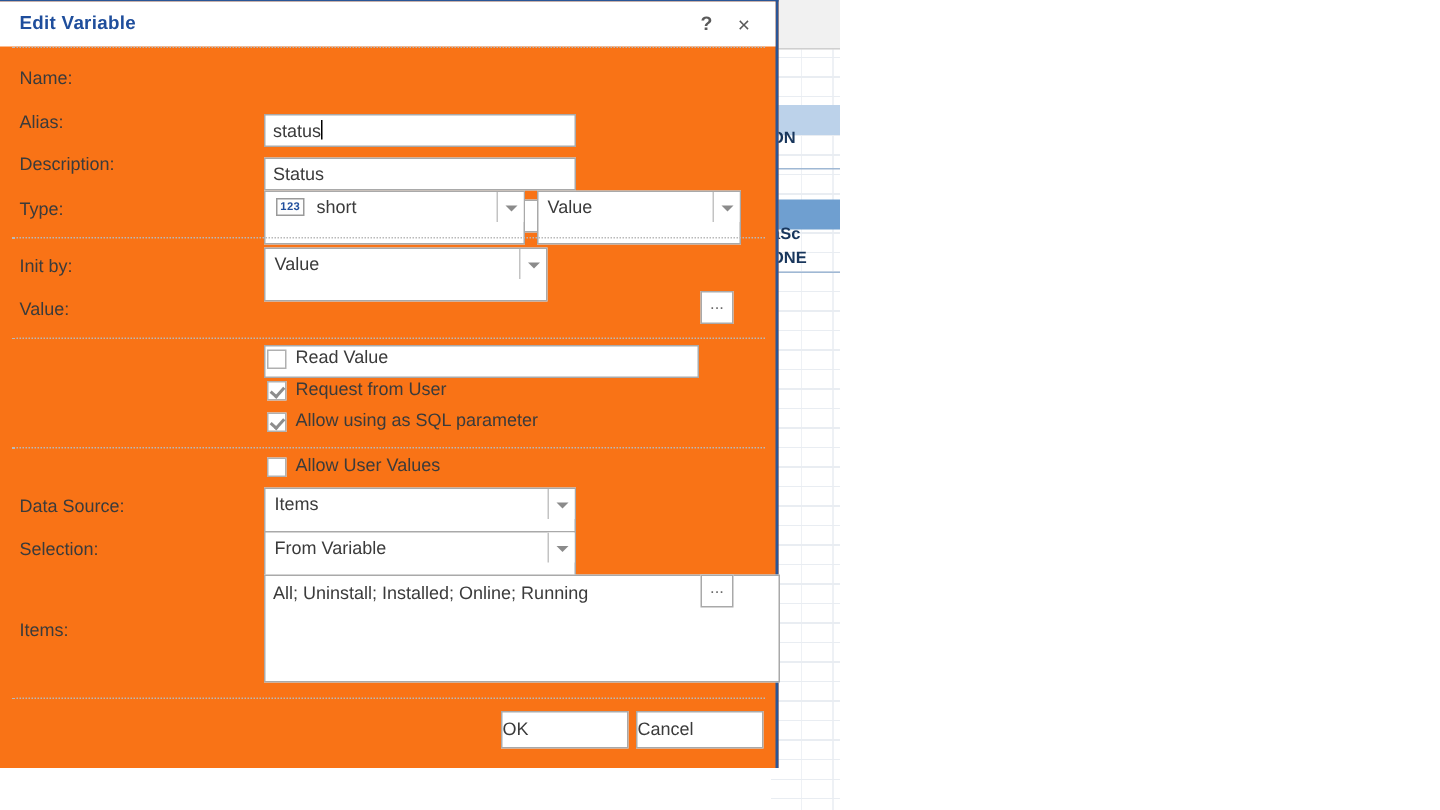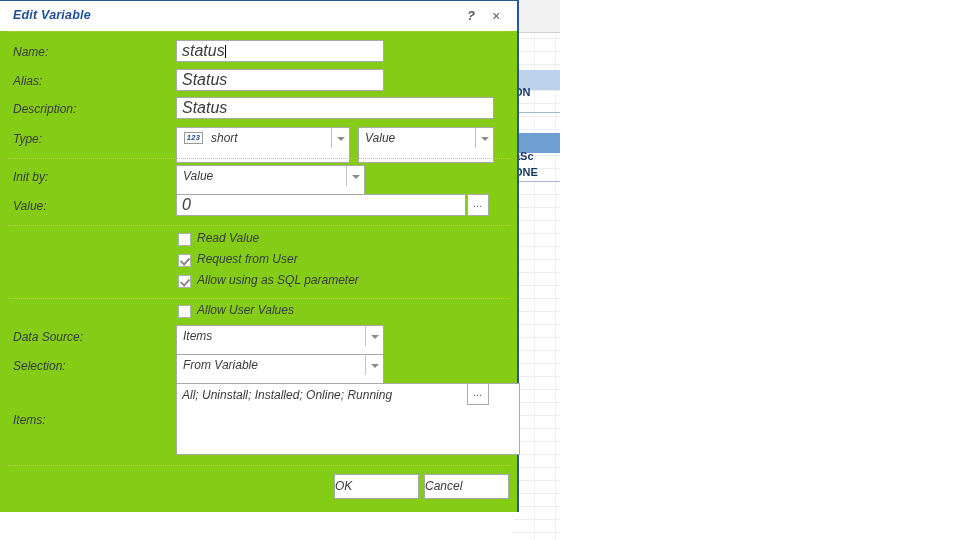--- a/index.html
+++ b/index.html
@@ -79,25 +79,24 @@
     letter-spacing: 0px;
   }
 
   
   .dialog {
     position: absolute;
     left: 0;
     top: 0;
     width: 519px;
     height: 512px;
-    background: #84cc16;
+    background: #f97316;
     border-right: 2px solid #2a5596;
     border-top: 1px solid #2a5596;
     box-sizing: border-box;
-    font-style: italic;
   }
 
   .titlebar {
     position: relative;
     height: 30px;
     background: #ffffff;
   }
   .title-text {
     position: absolute;
     left: 13px;
@@ -136,27 +135,28 @@
     font-size: 12px;
     color: #3b3b3b;
     white-space: nowrap;
   }
 
   .tb {
     position: absolute;
     box-sizing: border-box;
     background: #ffffff;
     border: 1px solid #a9a9a9;
-    font-size: 16px;
+    font-size: 12px;
     color: #3b3b3b;
     padding: 0 5px;
     line-height: 20px;
     height: 22px;
     white-space: nowrap;
     overflow: hidden;
+    margin-top: 36px;
   }
   .tb.caret::after {
     content: "";
     display: inline-block;
     width: 1px;
     height: 13px;
     background: #000;
     vertical-align: -2px;
     margin-left: 0px;
   }

